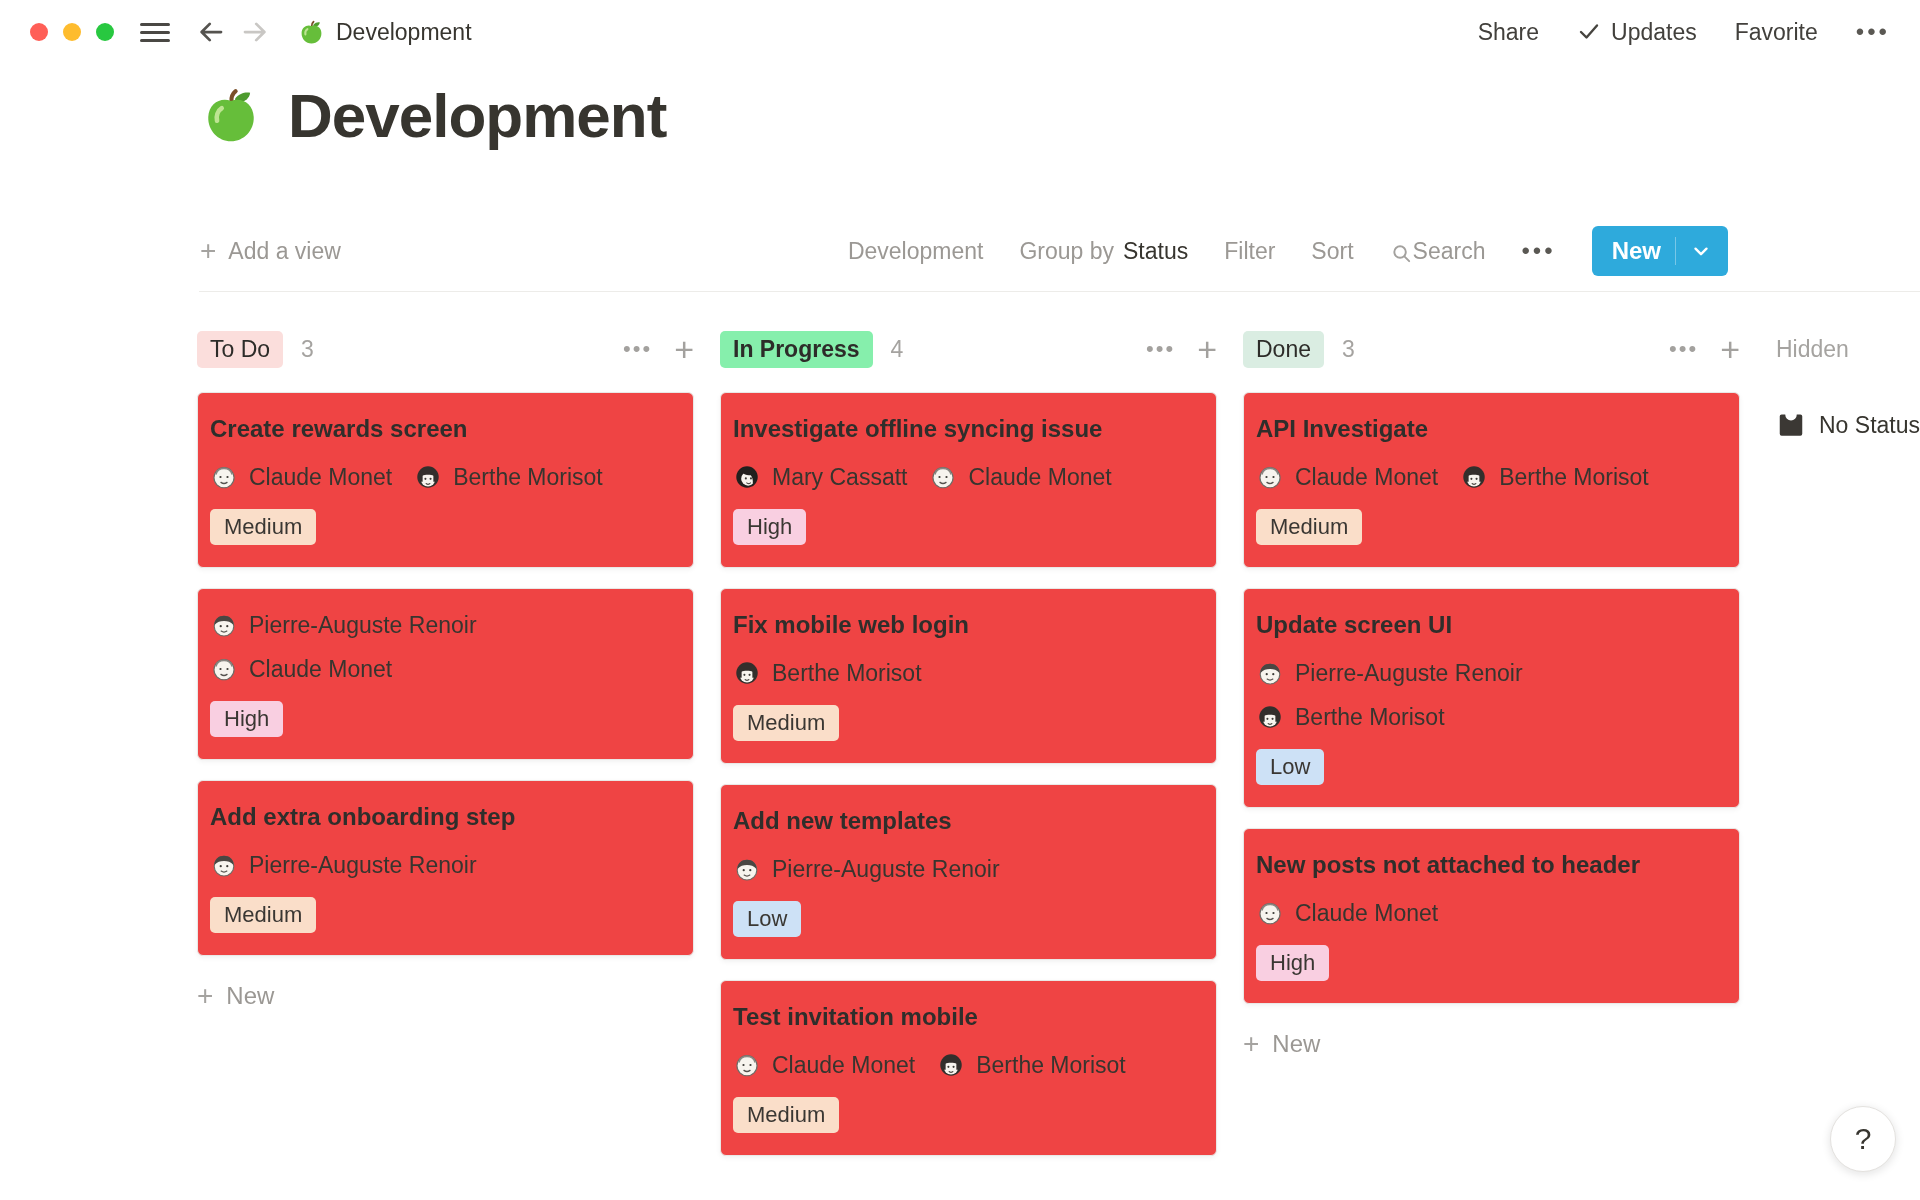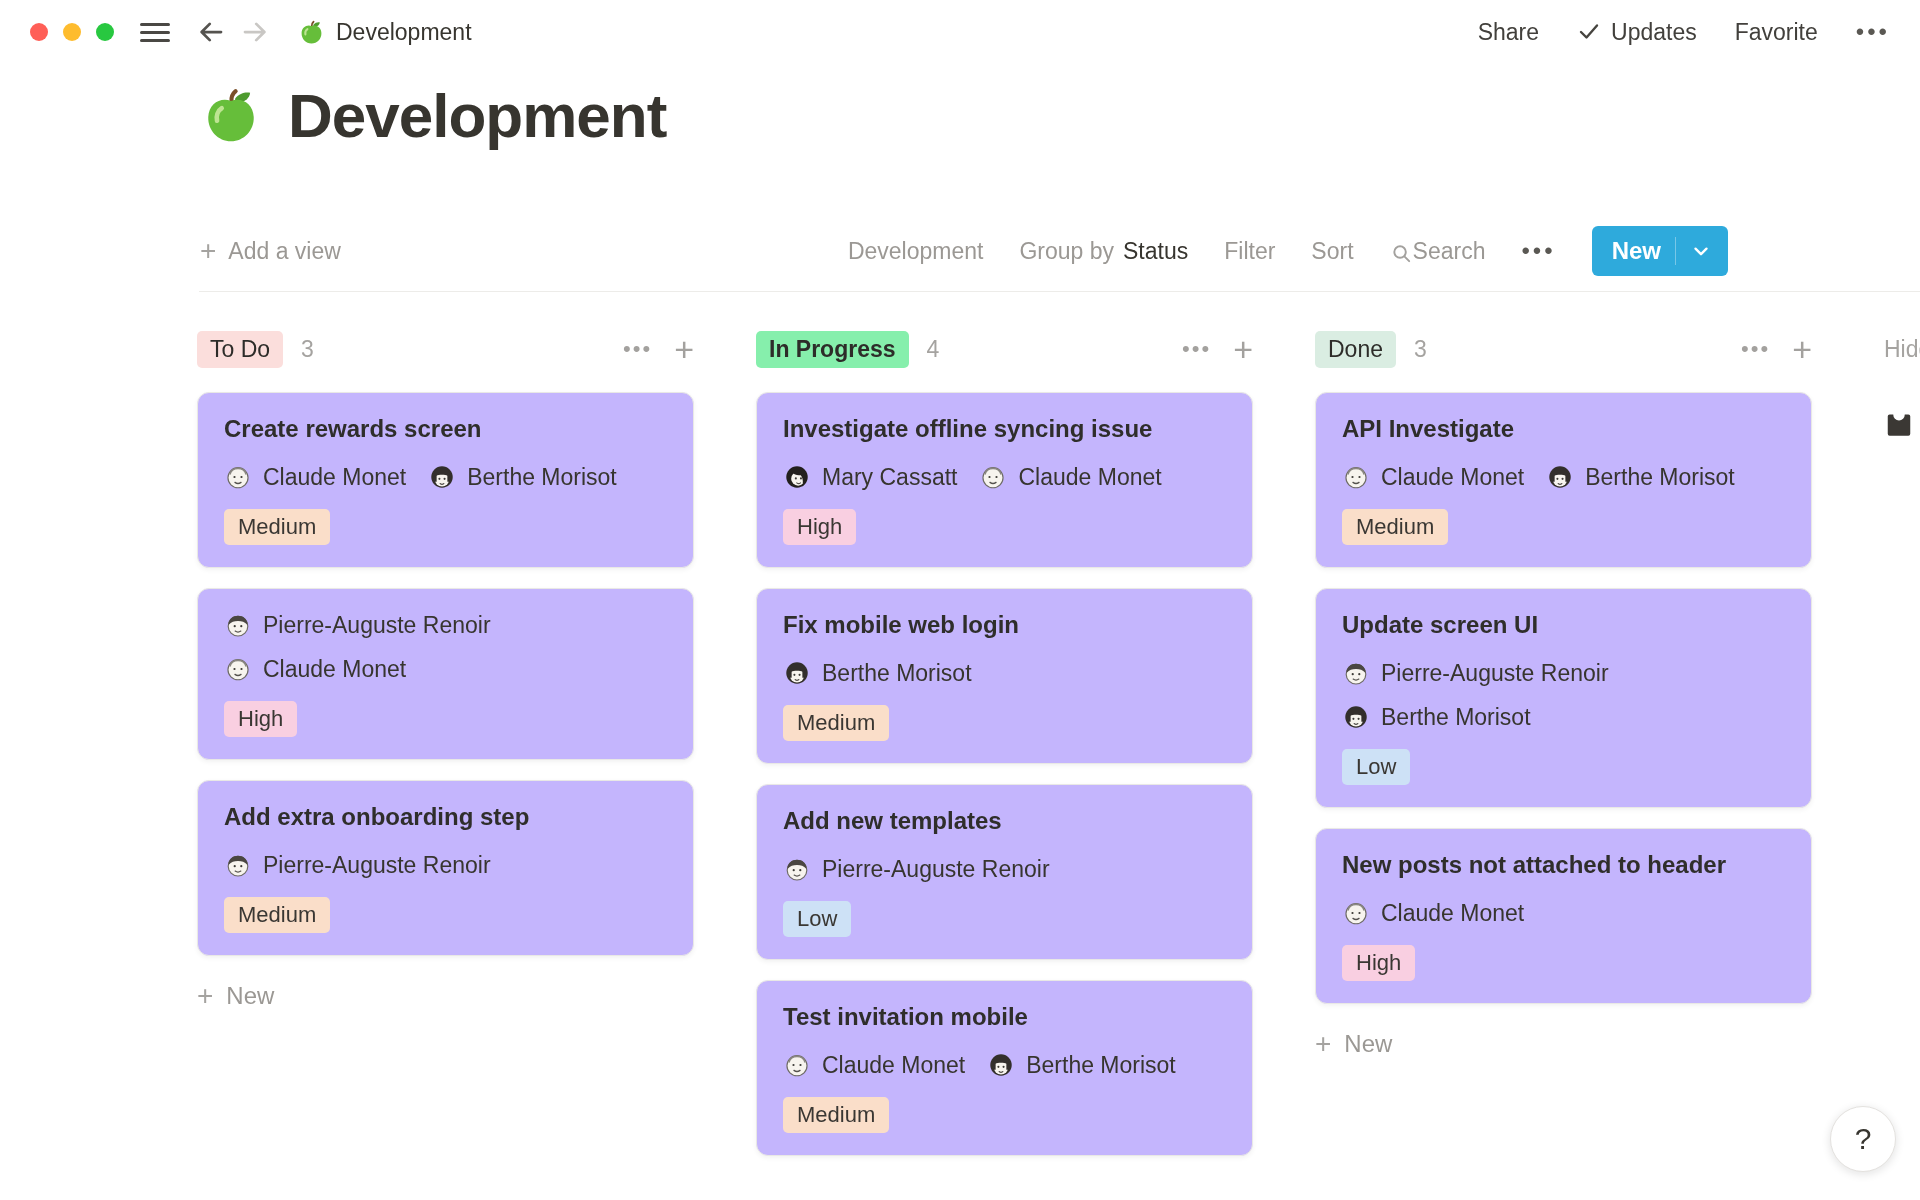--- a/index.html
+++ b/index.html
@@ -43,35 +43,35 @@
   .searchbox svg { width:23px; height:23px; color:#A3A19E; }
   .newbtn { display:flex; align-items:center; height:50px; padding:0 16px 0 20px;
     border:none; border-radius:6px; background:#2EAADC; color:#FFFFFF;
     font-size:24px; font-weight:700; cursor:pointer; gap:14px;
     font-family:"Liberation Sans","DejaVu Sans",sans-serif; }
   .newbtn .sep { width:1px; height:28px; background:rgba(255,255,255,.35); }
   .newbtn svg { width:22px; height:22px; color:#FFFFFF; }
   .rule { position:absolute; left:199px; right:0; top:291px; height:1px; background:#EDECE9; }
   
   .board { position:absolute; left:197px; top:330px; display:flex; }
-  .column { width:497px; margin-right:62px; flex:none; }
+  .column { width:497px; margin-right:26px; flex:none; }
   .col-header { display:flex; align-items:center; height:38px; margin-bottom:24px; }
   .pill { display:inline-flex; align-items:center; height:37px; padding:0 13px;
     border-radius:5px; font-size:23px; color:#2D2C29; cursor:pointer; }
   .pill-todo { background:#FBDEDC; }
   .pill-prog { background:#86efac;font-weight:bold; }
   .pill-done { background:#DAEDE2; }
   .count { margin-left:18px; font-size:23px; color:#A5A3A0; }
   .sp { flex:1; }
   .ghost { border:none; background:none; color:#A3A19E; cursor:pointer; padding:0; margin-left:22px;
     font-family:"Liberation Sans","DejaVu Sans",sans-serif; }
   .ghost .dots { color:#A3A19E; font-size:22px; letter-spacing:2px; }
   .ghost.plus { font-size:34px; line-height:1; font-weight:300; }
-  .card { background:#c4b5fd; border:1px solid #E9E8E6; border-radius:12px;
-    box-shadow:0 2px 5px rgba(15,15,15,.055); padding:22px 26px; margin-bottom:20px; cursor:pointer; }
+  .card { background:#ef4444; border:1px solid #E9E8E6; border-radius:6px;
+    box-shadow:0 2px 5px rgba(15,15,15,.055); padding:22px 12px; margin-bottom:20px; cursor:pointer; }
   .card .title { font-size:24px; font-weight:600; color:#2F2E2B; margin-bottom:20px; }
   .prow { display:flex; align-items:center; margin-bottom:16px; }
   .chip { display:flex; align-items:center; gap:11px; margin-right:22px; font-size:23px; color:#37352F; }
   .avatar { width:28px; height:28px; flex:none; }
   .tag { display:inline-flex; align-items:center; height:36px; padding:0 14px;
     border-radius:5px; font-size:22px; color:#3A3733; margin-top:2px; }
   .tag-medium { background:#FADEC9; }
   .tag-high   { background:#F9CFE1; }
   .tag-low    { background:#CDE1F6; }
   .new-row { display:flex; align-items:center; gap:13px; margin-top:26px;

